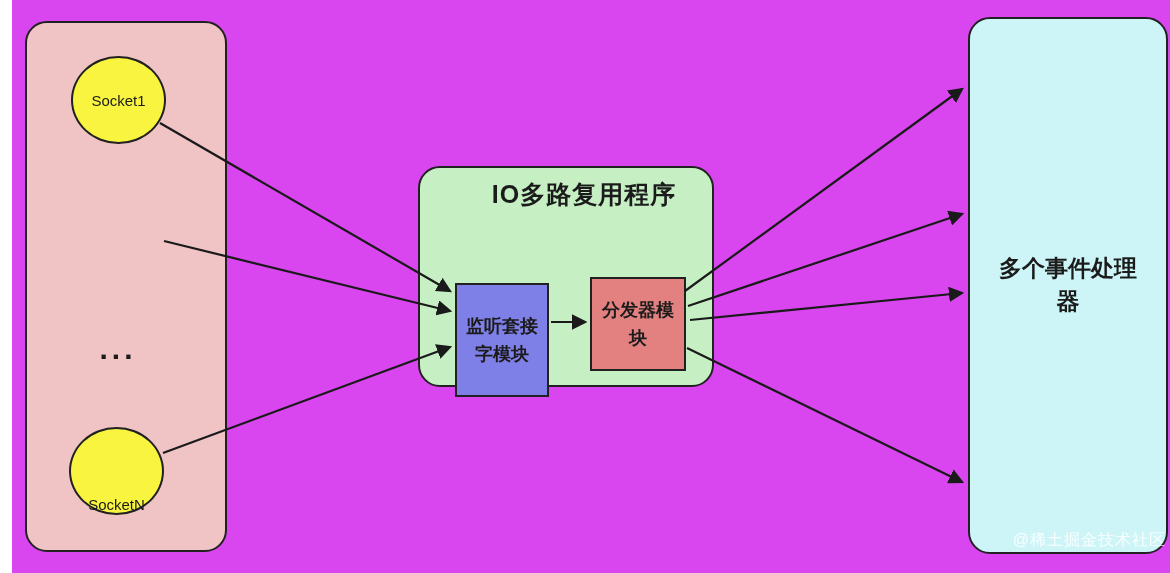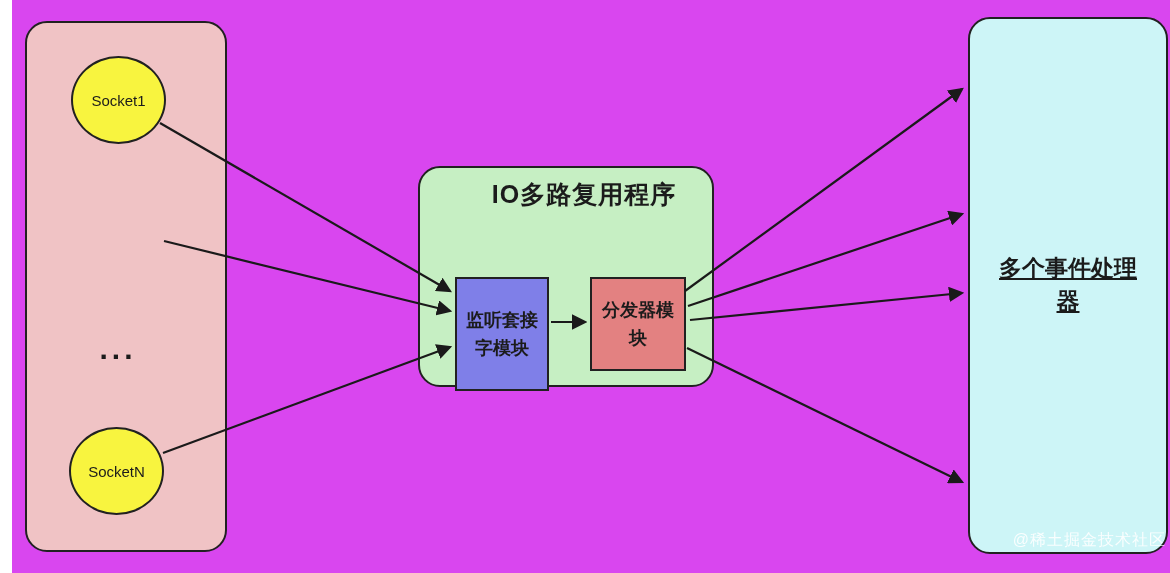--- a/index.html
+++ b/index.html
@@ -70,33 +70,32 @@
     display: flex;
     flex-direction: column;
     align-items: center;
     justify-content: center;
     font-size: 18px;
     font-weight: 700;
     line-height: 28px;
     text-align: center;
     z-index: 2;
   }
-  .module-listener   { left: 443px; top: 277px; width: 94px; height: 114px; }
+  .module-listener   { left: 443px; top: 283px; width: 94px; height: 114px; }
   .module-dispatcher { left: 578px; top: 277px; width: 96px; height: 94px; }
 
   .handlers-label {
     position: absolute;
     left: 960px; top: 252px;
     width: 192px;
     text-align: center;
     font-size: 23px;
     font-weight: 700;
     line-height: 33px;
     z-index: 2;
-    text-decoration: underline;
   }
 
   .arrows-layer {
     position: absolute;
     left: 0; top: 0;
     width: 1170px; height: 573px;
     z-index: 3;
     pointer-events: none;
   }
   .arrows-layer line {
@@ -120,21 +119,21 @@
 
   <div class="panel panel-pink" style="background: rgb(240, 195, 197);"></div>
 
   <div class="socket-circle socket-1" style="background: rgb(248, 244, 63);">
     <span>Socket1</span>
   </div>
 
 
   <div class="ellipsis">...</div>
 
-  <div class="socket-circle socket-n" style="background: rgb(248, 244, 63);">
+  <div class="socket-circle socket-n" style="background: rgb(248, 244, 63); align-items: flex-end;">
     <span>SocketN</span>
   </div>
 
   <div class="panel panel-green" style="background: rgb(198, 239, 195);"></div>
 
   <div class="mux-title">IO多路复用程序</div>
 
   <div class="module-box module-listener" style="background: rgb(127, 127, 232);">
     <span>监听套接</span>
     <span>字模块</span>

